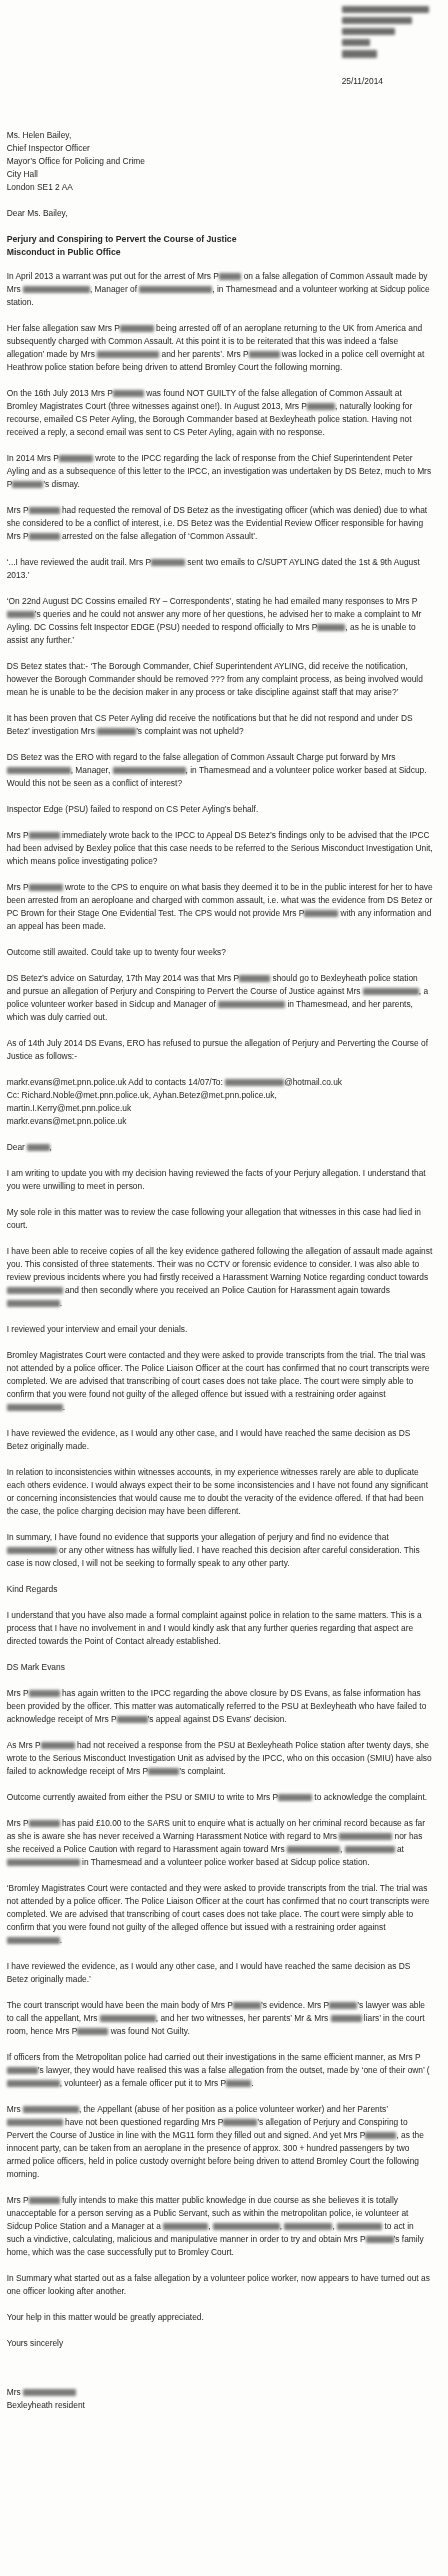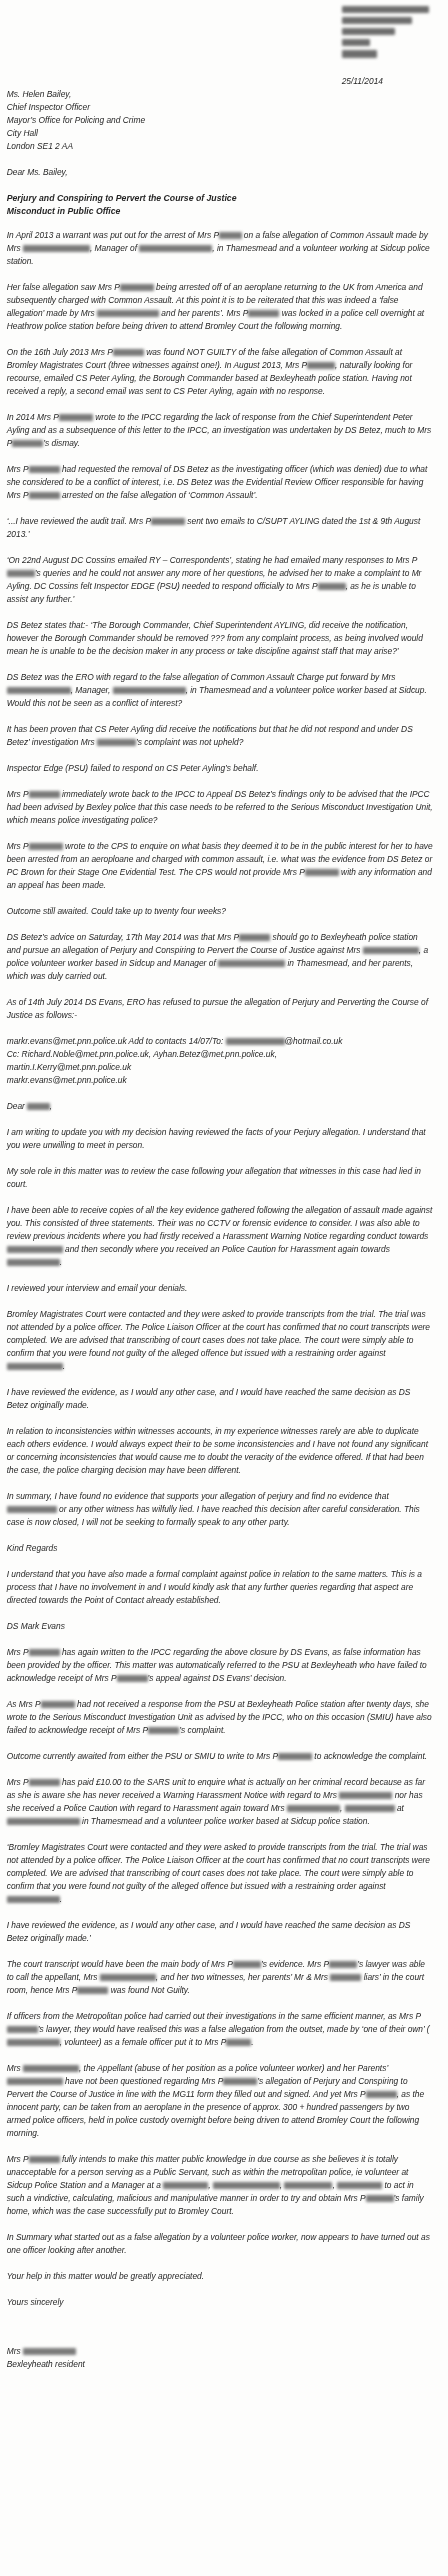--- a/index.html
+++ b/index.html
@@ -6,35 +6,35 @@
   body {
     width: 448px;
     height: 2576px;
     background: #fdfdfc;
     font-family: "Liberation Sans", sans-serif;
     font-size: 8.4px;
     line-height: 13px;
     color: #262626;
     overflow: hidden;
   }
-  .page { padding: 5.6px 14.6px 0 6.7px; box-sizing: border-box; width: 448px; font-style: italic; }
+  .page { padding: 5.6px 14.6px 0 6.7px; box-sizing: border-box; width: 448px; }
 
   
   .sender-col { margin-left: 335px; }
   .redact-line {
     height: 7.3px;
     margin-bottom: 3.9px;
     background: #4a4a4a;
     opacity: 0.8;
     filter: blur(1.7px);
     border-radius: 1.1px;
   }
   .date-line { margin-top: 17px; }
 
-  .recipient-block { }
+  .recipient-block { margin-top: 41px; }
   .salutation { margin-top: 13px; }
 
   .subject-block { margin-top: 13px; }
   .subject-line { font-weight: bold; font-size: 8.7px; }
 
   .letter-body { margin-top: 11.8px; }
   .letter-body p.para { margin: 0 0 13px 0; }
 
   
   .redact {
@@ -82,22 +82,22 @@
 
   <div class="letter-body">
       <p class="para">In April 2013 a warrant was put out for the arrest of Mrs P<span class="redact" style="width: 22.4px;"></span> on a false allegation of Common Assault made by Mrs <span class="redact" style="width: 67px;"></span>, Manager of <span class="redact" style="width: 73px;"></span>, in Thamesmead and a volunteer working at Sidcup police station.</p>
       <p class="para">Her false allegation saw Mrs P<span class="redact" style="width: 34px;"></span> being arrested off of an aeroplane returning to the UK from America and subsequently charged with Common Assault. At this point it is to be reiterated that this was indeed a ‘false allegation’ made by Mrs <span class="redact" style="width: 62px;"></span> and her parents’. Mrs P<span class="redact" style="width: 31px;"></span> was locked in a police cell overnight at Heathrow police station before being driven to attend Bromley Court the following morning.</p>
       <p class="para">On the 16th July 2013 Mrs P<span class="redact" style="width: 31px;"></span> was found NOT GUILTY of the false allegation of Common Assault at Bromley Magistrates Court (three witnesses against one!).  In August 2013, Mrs P<span class="redact" style="width: 28px;"></span>, naturally looking for recourse, emailed CS Peter Ayling, the Borough Commander based at Bexleyheath police station. Having not received a reply, a second email was sent to CS Peter Ayling, again with no response.</p>
       <p class="para">In 2014 Mrs P<span class="redact" style="width: 34px;"></span> wrote to the IPCC regarding the lack of response from the Chief Superintendent Peter Ayling and as a subsequence of this letter to the IPCC, an investigation was undertaken by DS Betez, much to Mrs P<span class="redact" style="width: 31px;"></span>’s dismay.</p>
       <p class="para">Mrs P<span class="redact" style="width: 31px;"></span> had requested the removal of DS Betez as the investigating officer (which was denied) due to what she considered to be a conflict of interest, i.e. DS Betez was the Evidential Review Officer responsible for having Mrs P<span class="redact" style="width: 31px;"></span> arrested on the false allegation of ‘Common Assault’.</p>
       <p class="para">‘...I have reviewed the audit trail. Mrs P<span class="redact" style="width: 34px;"></span> sent two emails to C/SUPT AYLING dated the 1st &amp; 9th August 2013.’</p>
       <p class="para">‘On 22nd August DC Cossins emailed RY – Correspondents’, stating he had emailed many responses to Mrs P<span class="redact" style="width: 28px;"></span>’s queries and he could not answer any more of her questions, he advised her to make a complaint to Mr Ayling. DC Cossins felt Inspector EDGE (PSU) needed to respond officially to Mrs P<span class="redact" style="width: 28px;"></span>, as he is unable to assist any further.’</p>
       <p class="para">DS Betez states that:-  ‘The Borough Commander, Chief Superintendent  AYLING, did receive the notification, however the Borough Commander should be removed ??? from any complaint process, as being involved would mean he is unable to be the decision maker in any process or take discipline against staff that may arise?’</p>
+      <p class="para">It has been proven that CS Peter Ayling did receive the notifications but that he did not respond and under DS Betez’ investigation Mrs <span class="redact" style="width: 39px;"></span>’s complaint was not upheld?</p>
       <p class="para">DS Betez was the ERO with regard to the false allegation of Common Assault Charge put forward by Mrs <span class="redact" style="width: 64px;"></span>, Manager, <span class="redact" style="width: 73px;"></span>, in Thamesmead and a volunteer police worker based at Sidcup. Would this not be seen as a conflict of interest?</p>
-      <p class="para">It has been proven that CS Peter Ayling did receive the notifications but that he did not respond and under DS Betez’ investigation Mrs <span class="redact" style="width: 39px;"></span>’s complaint was not upheld?</p>
       <p class="para">Inspector Edge (PSU) failed to respond on CS Peter Ayling’s behalf.</p>
       <p class="para">Mrs P<span class="redact" style="width: 31px;"></span> immediately wrote back to the IPCC to Appeal DS Betez’s findings only to be advised that the IPCC had been advised by Bexley police that this case needs to be referred to the Serious Misconduct Investigation Unit, which means police investigating police?</p>
       <p class="para">Mrs P<span class="redact" style="width: 34px;"></span> wrote to the CPS to enquire on what basis they deemed it to be in the public interest for her to have been arrested from an aeroploane and charged with common assault, i.e. what was the evidence from DS Betez or PC Brown for their Stage One Evidential Test. The CPS would not provide Mrs P<span class="redact" style="width: 34px;"></span> with any information and an appeal has been made.</p>
       <p class="para">Outcome still awaited. Could take up to twenty four weeks?</p>
       <p class="para">DS Betez’s advice on Saturday, 17th May 2014 was that Mrs P<span class="redact" style="width: 31px;"></span> should go to Bexleyheath police station and pursue an allegation of Perjury and Conspiring to Pervert the Course of Justice against Mrs <span class="redact" style="width: 56px;"></span>, a police volunteer worker based in Sidcup and Manager of <span class="redact" style="width: 67px;"></span> in Thamesmead, and her parents, which was duly carried out.</p>
       <p class="para">As of 14th July 2014 DS Evans, ERO has refused to pursue the allegation of Perjury and Perverting the Course of Justice as follows:-</p>
       <p class="para">markr.evans@met.pnn.police.uk  Add to contacts  14/07/To: <span class="redact" style="width: 59px;"></span>@hotmail.co.uk<br>Cc: Richard.Noble@met.pnn.police.uk, Ayhan.Betez@met.pnn.police.uk,<br>martin.I.Kerry@met.pnn.police.uk<br>markr.evans@met.pnn.police.uk</p>
       <p class="para">Dear <span class="redact" style="width: 22.4px;"></span>,</p>
       <p class="para">I am writing to update you with my decision having reviewed the facts of your Perjury allegation. I understand that you were unwilling to meet in person.</p>
       <p class="para">My sole role in this matter was to review the case following your allegation that witnesses in this case had lied in court.</p>

